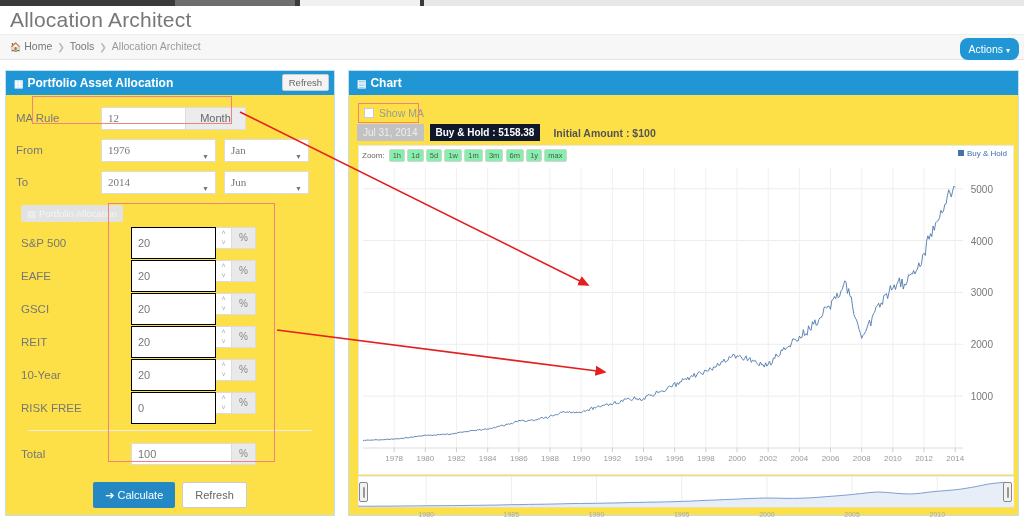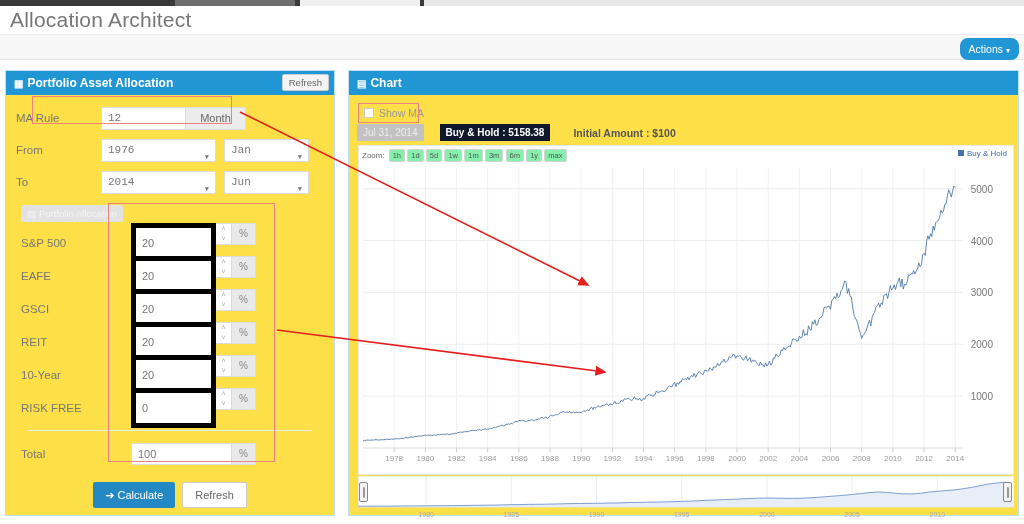--- a/index.html
+++ b/index.html
@@ -53,21 +53,21 @@
   }
 
   #left-panel  { left:5px;  top:70px; width:330px; height:446px; }
   #right-panel { left:348px; top:70px; width:671px; height:446px; }
 
   
   .form-area { position:relative; padding:8px 10px 0 10px; }
   .frow { display:flex; align-items:center; height:30px; margin-bottom:2px; }
   .flabel { width:85px; text-align:left; padding-right:10px; font-size:11.5px; color:#777; }
   .ctrl { height:23px; border:1px solid #dcdcdc; background:#fff; font-size:11px; color:#777;
-          padding:0 6px; line-height:21px; font-family:Liberation Mono, monospace; }
+          padding:0 6px; line-height:21px; font-family:Liberation Serif, serif; }
   .ma-input { width:85px; }
   .ma-unit { width:60px; background:#ececec; border:1px solid #dcdcdc; border-left:none;
              height:23px; line-height:21px; font-size:11px; color:#666; text-align:center; }
   .sel { width:115px; position:relative; }
   .sel .dcaret { position:absolute; right:6px; top:7px; font-size:7px; color:#777; }
   .sel-mon { width:85px; margin-left:8px; }
 
   .hl-box { position:absolute; border:1px solid #f08282; pointer-events:none; }
   #hl-ma    { left:32px;  top:96px;  width:200px; height:28px; }
   #hl-alloc { left:108px; top:203px; width:167px; height:259px; }
@@ -75,21 +75,21 @@
 
   .badge-sub {
     display:inline-block; background:#e2e2e2; color:#f4f4f4;
     font-size:9.5px; padding:3px 6px; border-radius:2px; margin:6px 0 4px 5px;
   }
   .badge-sub .bicon { margin-right:3px; }
 
   .arow { display:flex; align-items:center; height:33px; padding-left:5px; }
   .aname { width:110px; font-size:11.5px; color:#777; }
   .spin-wrap { display:flex; }
-  .spin-in { width:85px; height:22px; border:5px solid #000000; background:#fff;
+  .spin-in { width:85px; height:22px; border:1px solid #000000; background:#fff;
              font-size:11px; color:#777; padding:15px 6px; line-height:20px;
              font-family:"Liberation Sans", sans-serif; }
   .spin-btns { width:16px; height:22px; border:1px solid #dcdcdc; border-left:none;
                background:#fff; display:flex; flex-direction:column; }
   .spin-btns span { flex:1; font-size:7px; color:#aaa; text-align:center; line-height:10px; cursor:pointer; }
   .pct { width:24px; height:22px; background:#e9e9e9; border:1px solid #dcdcdc; border-left:none;
          font-size:10px; color:#888; text-align:center; line-height:20px; }
   .divider { height:1px; background:#ededed; margin:6px 12px 6px 12px; }
   .total-in { width:101px; height:22px; border:1px solid #dcdcdc; background:#fff;
               font-size:11px; color:#777; padding:0 6px; line-height:20px;
@@ -100,21 +100,21 @@
                  font-family:"Liberation Sans", sans-serif; }
   .btn-default { background:#fff; color:#666; border:1px solid #ccc; font-size:11px;
                  padding:6px 12px; border-radius:2px; cursor:pointer;
                  font-family:"Liberation Sans", sans-serif; }
 
   
   .chart-body { position:relative; width:669px; height:420px; }
   .showma { position:absolute; left:364px; top:107px; font-size:10.5px; color:#999; }
   .ck { display:inline-block; width:10px; height:10px; border:1px solid #ccc; background:#fff;
         vertical-align:-1px; margin-right:5px; }
-  .info-row { position:absolute; left:357px; top:124px; display:flex; align-items:center; gap:16px; }
+  .info-row { position:absolute; left:357px; top:124px; display:flex; align-items:center; gap:6px; }
   .bdg-grey { background:#c2c2c2; color:#eee; font-size:10px; padding:3px 6px; }
   .bdg-blue { background:#0f172a; color:#fff; font-size:10px; padding:3px 6px; font-weight:bold; }
   .info-txt { font-size:10.5px; color:#555; margin-left:7px;font-weight:bold; }
 
   .chart-frame { position:absolute; left:358px; top:145px; width:656px; height:330px;
                  border:1px solid #e8e8e8; background:#fff; }
   .zoombar { position:absolute; left:3px; top:3px; font-size:8px; color:#666; display:flex; align-items:center; gap:2px; }
   .zoombar .zlbl { margin-right:2px; }
   .zbtn { border:1px solid #d3d3d3; background:#86efac; color:#555; font-size:7.5px;
           padding:1px 3px; border-radius:2px; cursor:pointer; font-family:"Liberation Sans", sans-serif; }
@@ -134,20 +134,23 @@
   <div class="tab-a"></div>
   <div class="tab-b"></div>
   <div class="rest"></div>
 </div>
 
 <div class="page-head">
   <div class="page-title">Allocation Architect</div>
 </div>
 
 <div class="breadcrumb-bar">
+  <div class="breadcrumb">
+    <span class="home-icon">🏠</span><a href="#">Home</a><span class="sep">❯</span><a href="#">Tools</a><span class="sep">❯</span><span class="cur">Allocation Architect</span>
+  </div>
   <button class="actions-btn">
     <span>Actions</span><span class="caret">▾</span>
   </button>
 </div>
 
 <div class="panel" id="left-panel">
   <div class="panel-head">
     <span class="hicon">▦</span><span>Portfolio Asset Allocation</span>
     <button class="head-btn">Refresh</button>
   </div>

